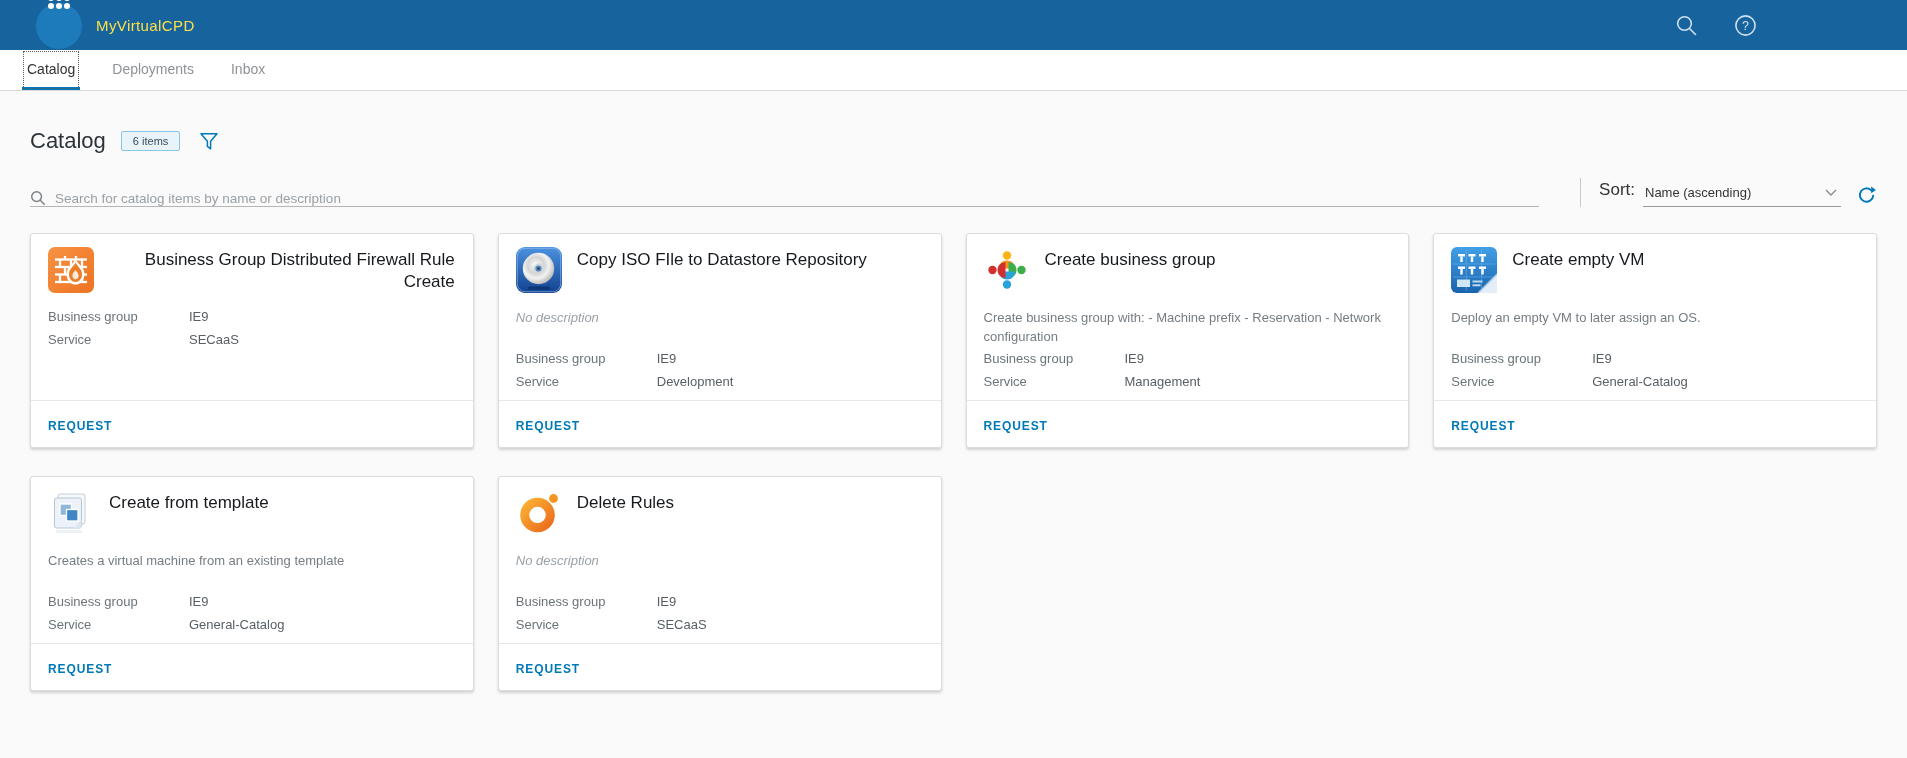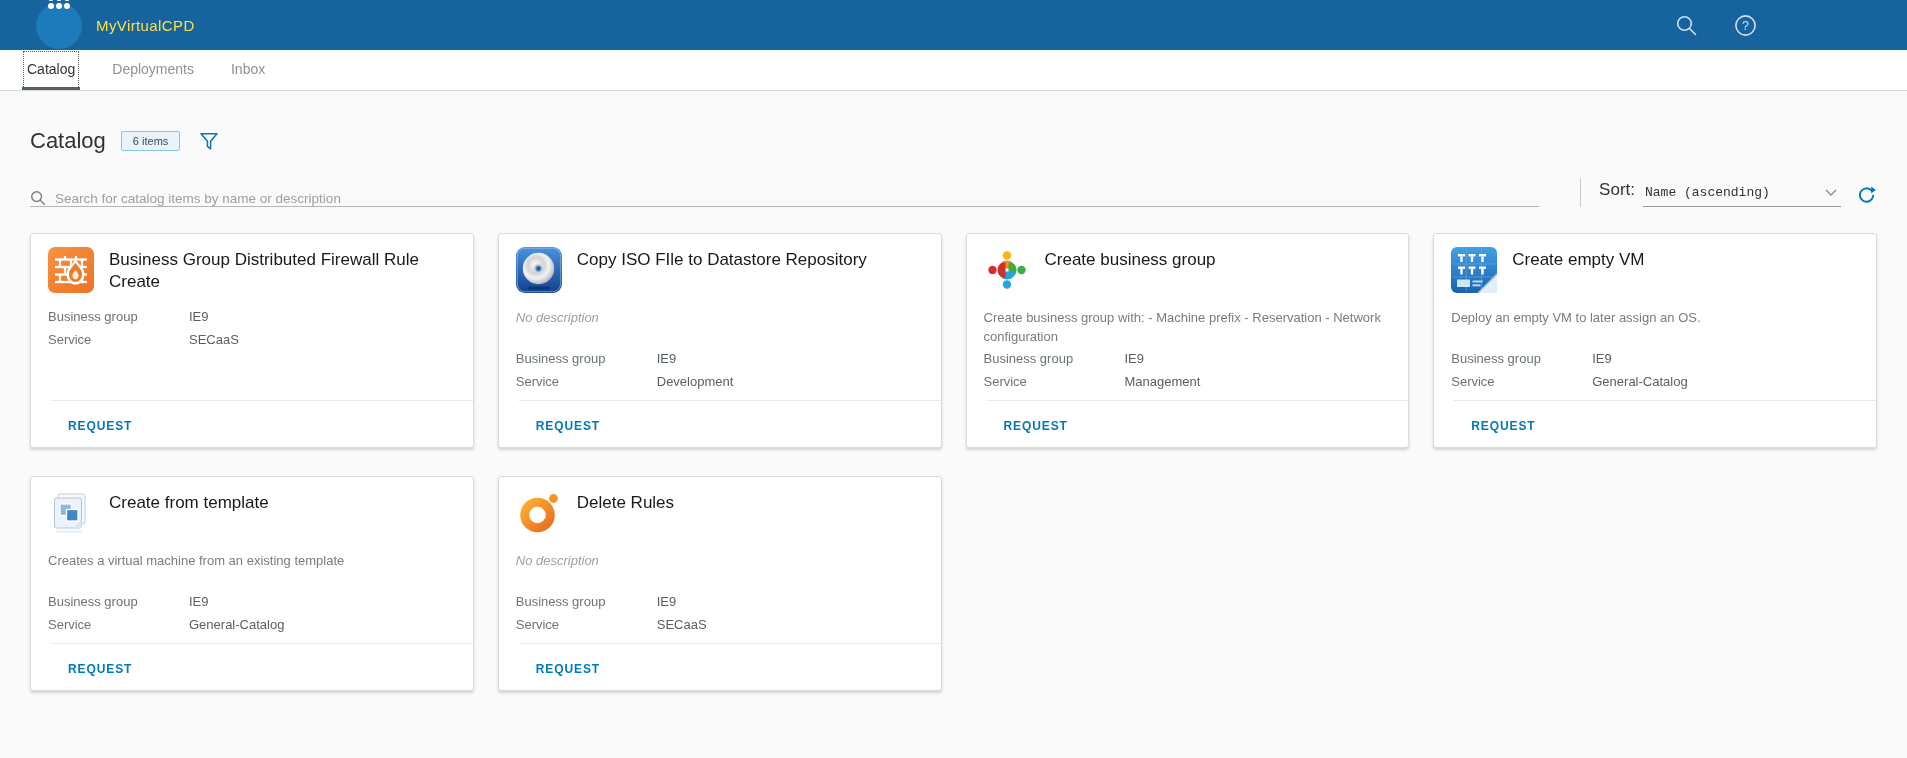--- a/index.html
+++ b/index.html
@@ -29,36 +29,36 @@
   .badge { margin-left: 15px; background: #e8f4fa; border: 1px solid #89c6e4; border-radius: 2px; padding: 3px 11px; font-size: 11px; color: #3c4a52; }
   .filter-btn { margin-left: 19px; width: 20px; height: 19px; cursor: pointer; }
 
   .toolbar { display: flex; align-items: flex-end; margin-top: 20px; height: 32px; }
   .searchbox { flex: 1; display: flex; align-items: center; border-bottom: 1px solid #b5b5b5; padding-bottom: 0; margin-right: 41px; }
   .searchbox svg { flex: none; }
   .searchbox input { border: none; outline: none; background: transparent; font-size: 13.5px; color: #454545; width: 100%; margin-left: 9px; font-family: "Liberation Sans", sans-serif; }
   .searchbox input::placeholder { color: #9aa0a5; opacity: 1; }
   .vdivider { width: 1px; height: 29px; background: #c9c9c9; margin-right: 18px; }
   .sort-label { font-size: 17px; color: #333; padding-bottom: 7px; margin-right: 8px; }
-  .sort-select { width: 198px; border-bottom: 1px solid #9a9a9a; display: flex; justify-content: space-between; align-items: center; padding: 0 4px 6px 2px; font-size: 13px; color: #333; cursor: pointer; font-family: Liberation Mono, monospace; }
+  .sort-select { width: 198px; border-bottom: 1px solid #9a9a9a; display: flex; justify-content: space-between; align-items: center; padding: 0 4px 6px 2px; font-size: 13px; color: #333; cursor: pointer; }
   .refresh-btn { margin-left: 15px; width: 21px; height: 21px; padding-bottom: 2px; cursor: pointer; }
 
   
   .cards { display: grid; grid-template-columns: repeat(4, 1fr); gap: 28px 24px; margin-top: 26px; }
   .card { background: #fff; border: 1px solid #dcdcdc; border-radius: 3px; box-shadow: 0 2px 3px rgba(0,0,0,.16); height: 215px; display: flex; flex-direction: column; }
   .card-body { padding: 13px 18px 0 17px; flex: 1; }
-  .card-head { display: flex; gap: 15px; height: 62px; align-items: flex-start; }
+  .card-head { display: flex; gap: 15px; height: 62px; align-items: flex-start; text-align: right; }
   .card-icon { width: 46px; height: 46px; flex: none; }
   .card-title { font-size: 17px; color: #16191d; line-height: 1.3; padding-top: 2px; }
   .card-desc { font-size: 13px; color: #757d83; line-height: 1.45; height: 42px; overflow: hidden; }
   .card-desc.empty { font-style: italic; color: #9aa1a7; }
   .meta-row { display: flex; font-size: 13px; margin-bottom: 8px; gap: 28px; }
   .meta-label { width: 113px; color: #6b7479; flex: none; }
   .meta-value { color: #575f64; }
-  .card-footer { border-top: 1px solid #e8e8e8; padding: 15px 18px 0 17px; height: 47px; flex: none; margin-left: 20px; }
+  .card-footer { border-top: 1px solid #e8e8e8; padding: 15px 18px 0 17px; height: 47px; flex: none; }
   .request-link { font-size: 12px; font-weight: 700; letter-spacing: .9px; color: #0079b8; text-decoration: none; cursor: pointer; }
 </style>
 </head>
 <body>
 
 <div class="screen">
 
   <div class="header">
     <div class="logo">
       <div class="dots">

